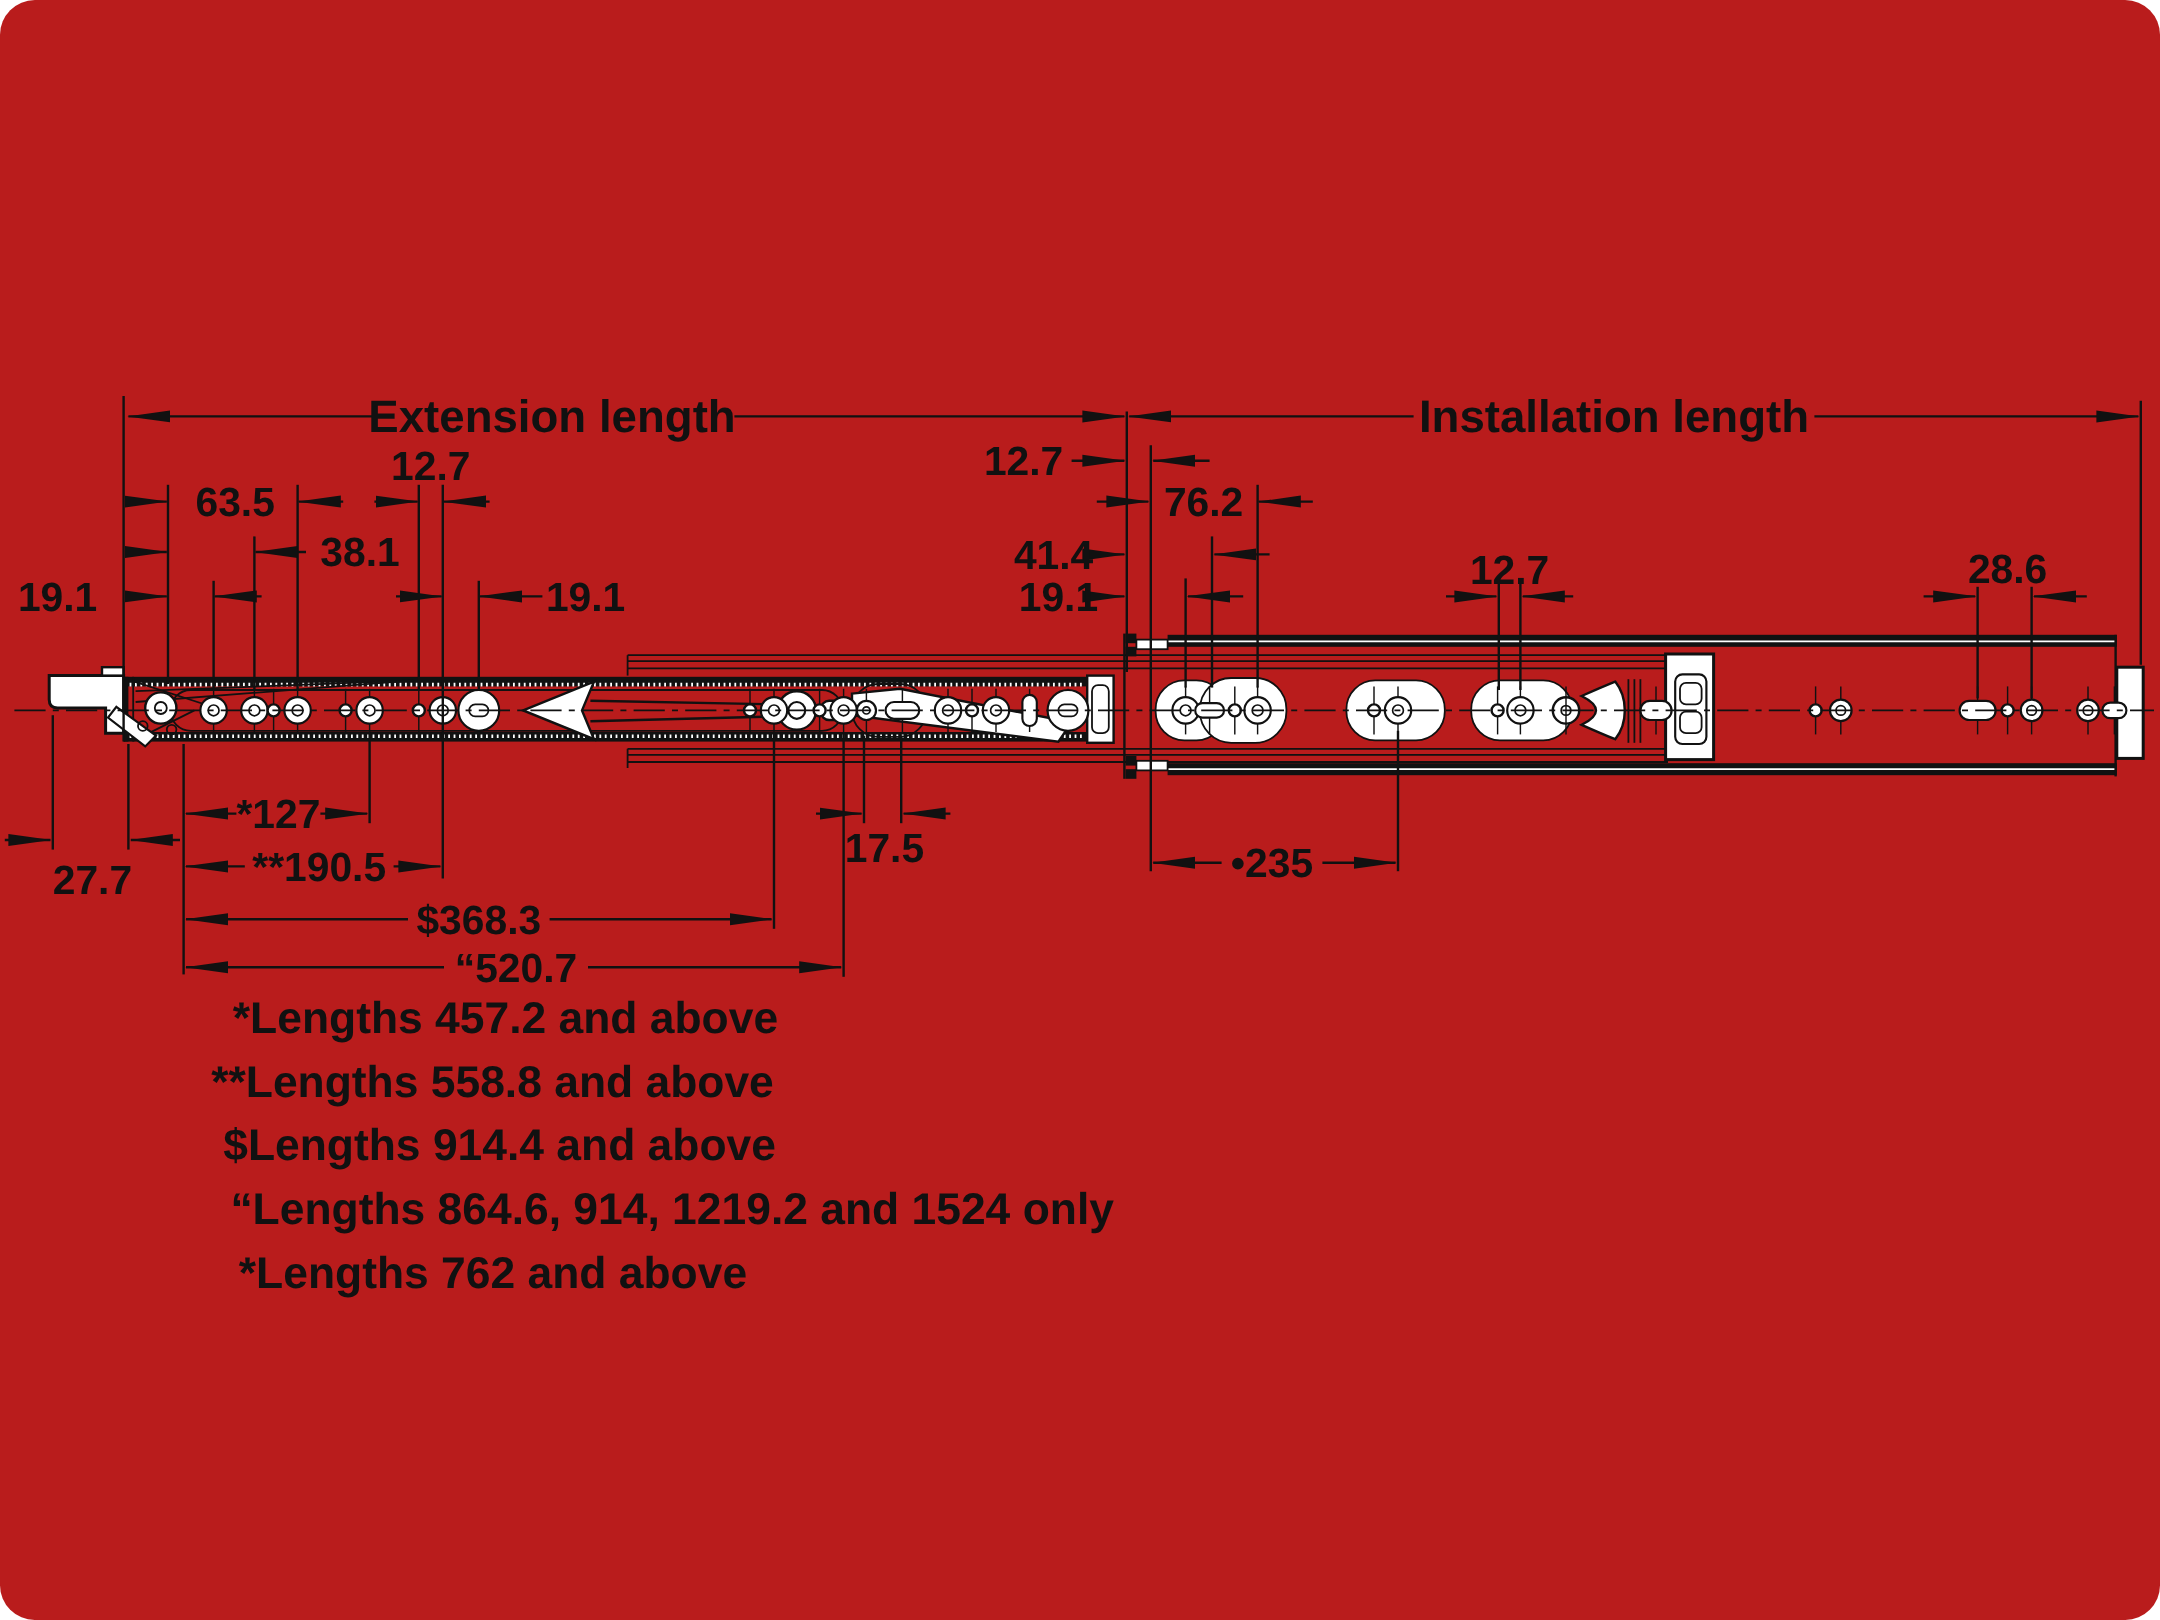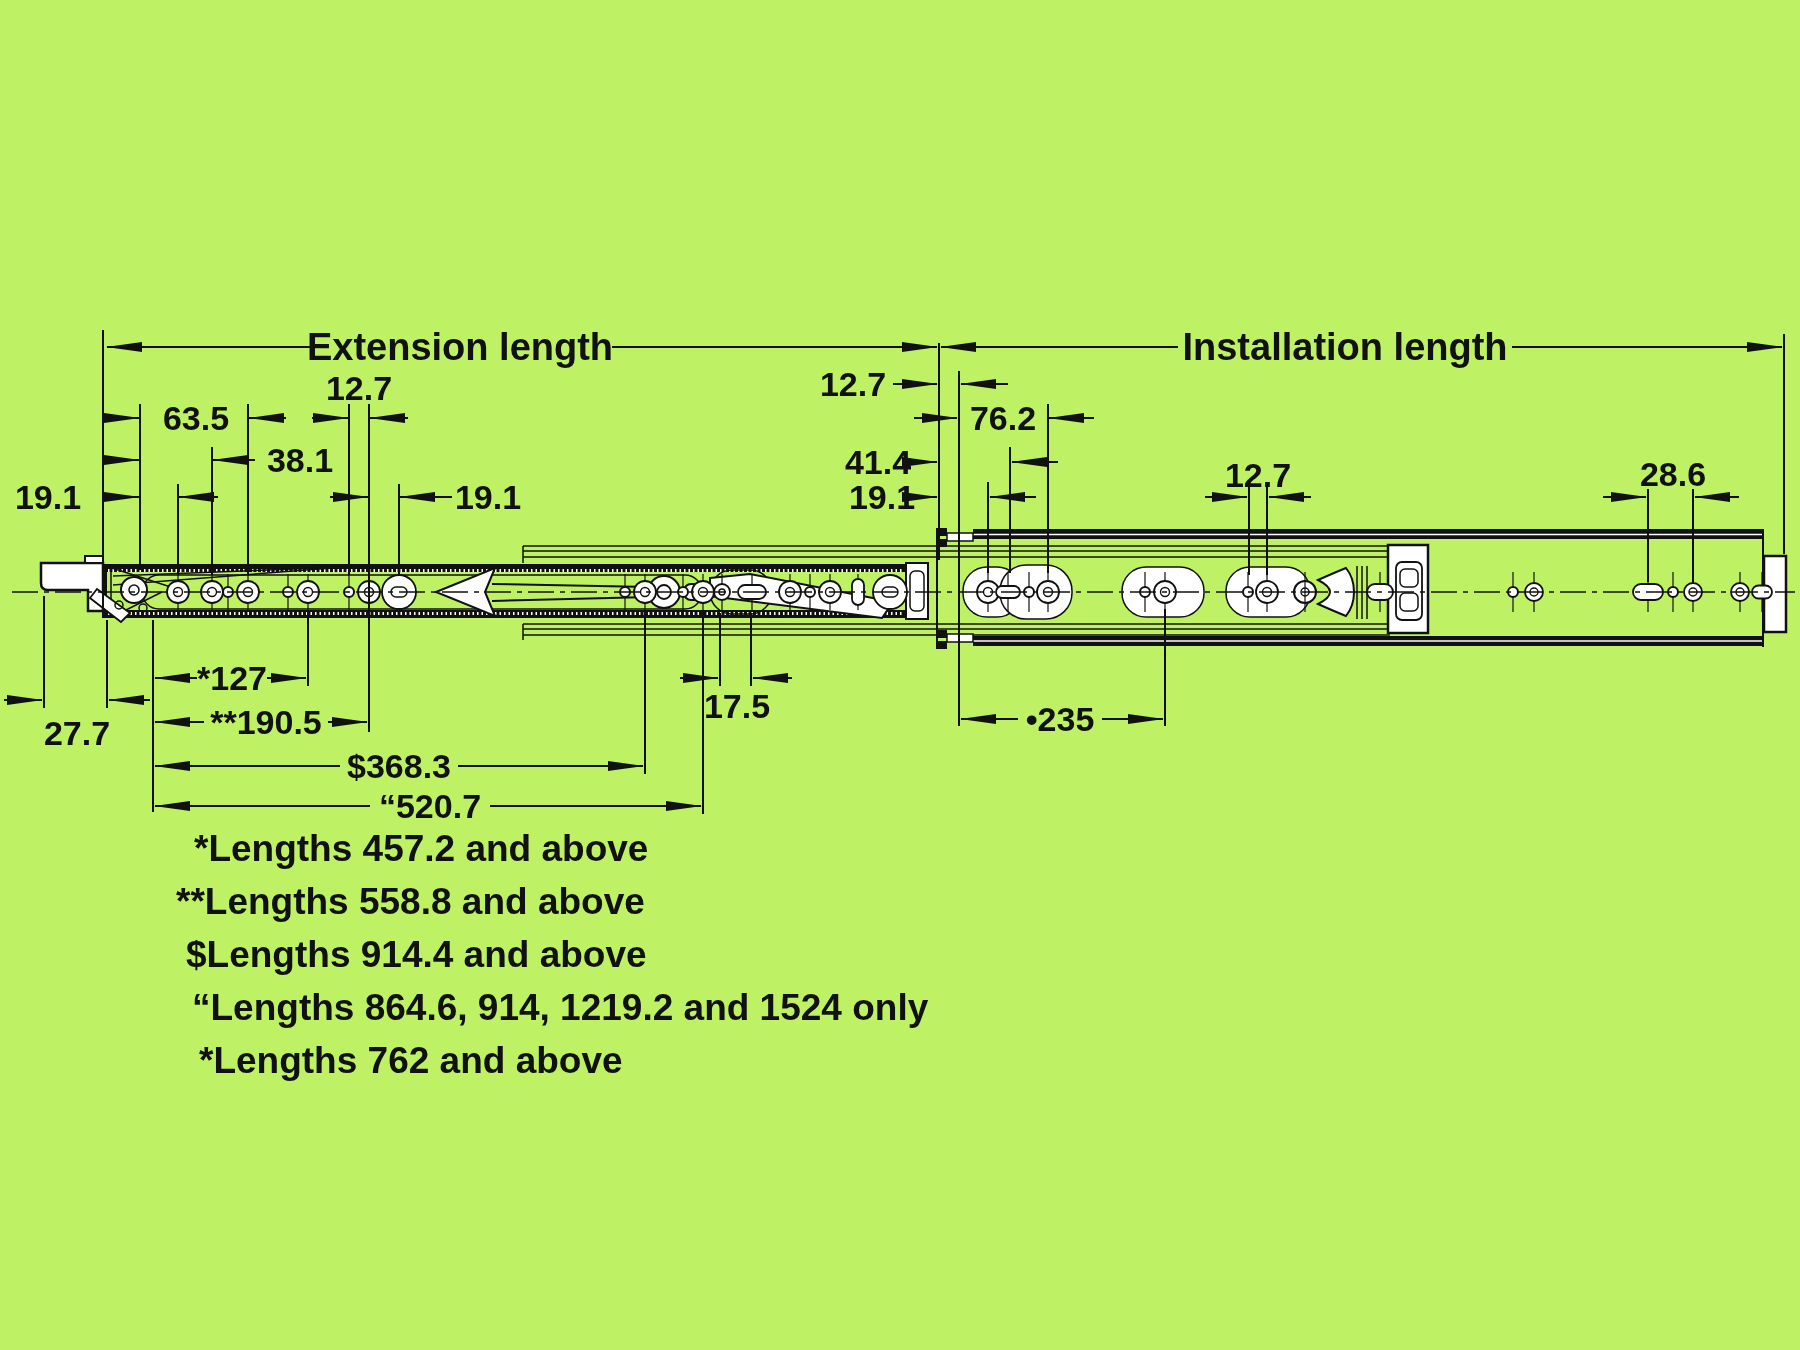--- a/index.html
+++ b/index.html
@@ -1,17 +1,17 @@
 <!DOCTYPE html>
 <html><head>
 <meta charset="utf-8">
 <style>
   html,body{margin:0;padding:0;background:#ffffff;}
-  .canvas{position:relative;width:1800px;height:1350px;background:#bef264;overflow:hidden;
-          font-family:"Liberation Sans",sans-serif;}
+  .canvas{position:relative;width:1800px;height:1350px;background:#b91c1c;overflow:hidden;
+          font-family:"Liberation Sans",sans-serif;border-radius:29px;}
   svg{display:block;}
   text{fill:#111111;font-family:"Liberation Sans",sans-serif;font-weight:bold;}
   .dim{font-size:34px;}
   .sect{font-size:38px;}
   .fnote{font-size:37px;}
   .ln{stroke:#111111;stroke-width:2;fill:none;}
   .thin{stroke:#111111;stroke-width:1.5;fill:none;}
   .part{stroke:#111111;fill:#ffffff;}
 </style>
 </head>

